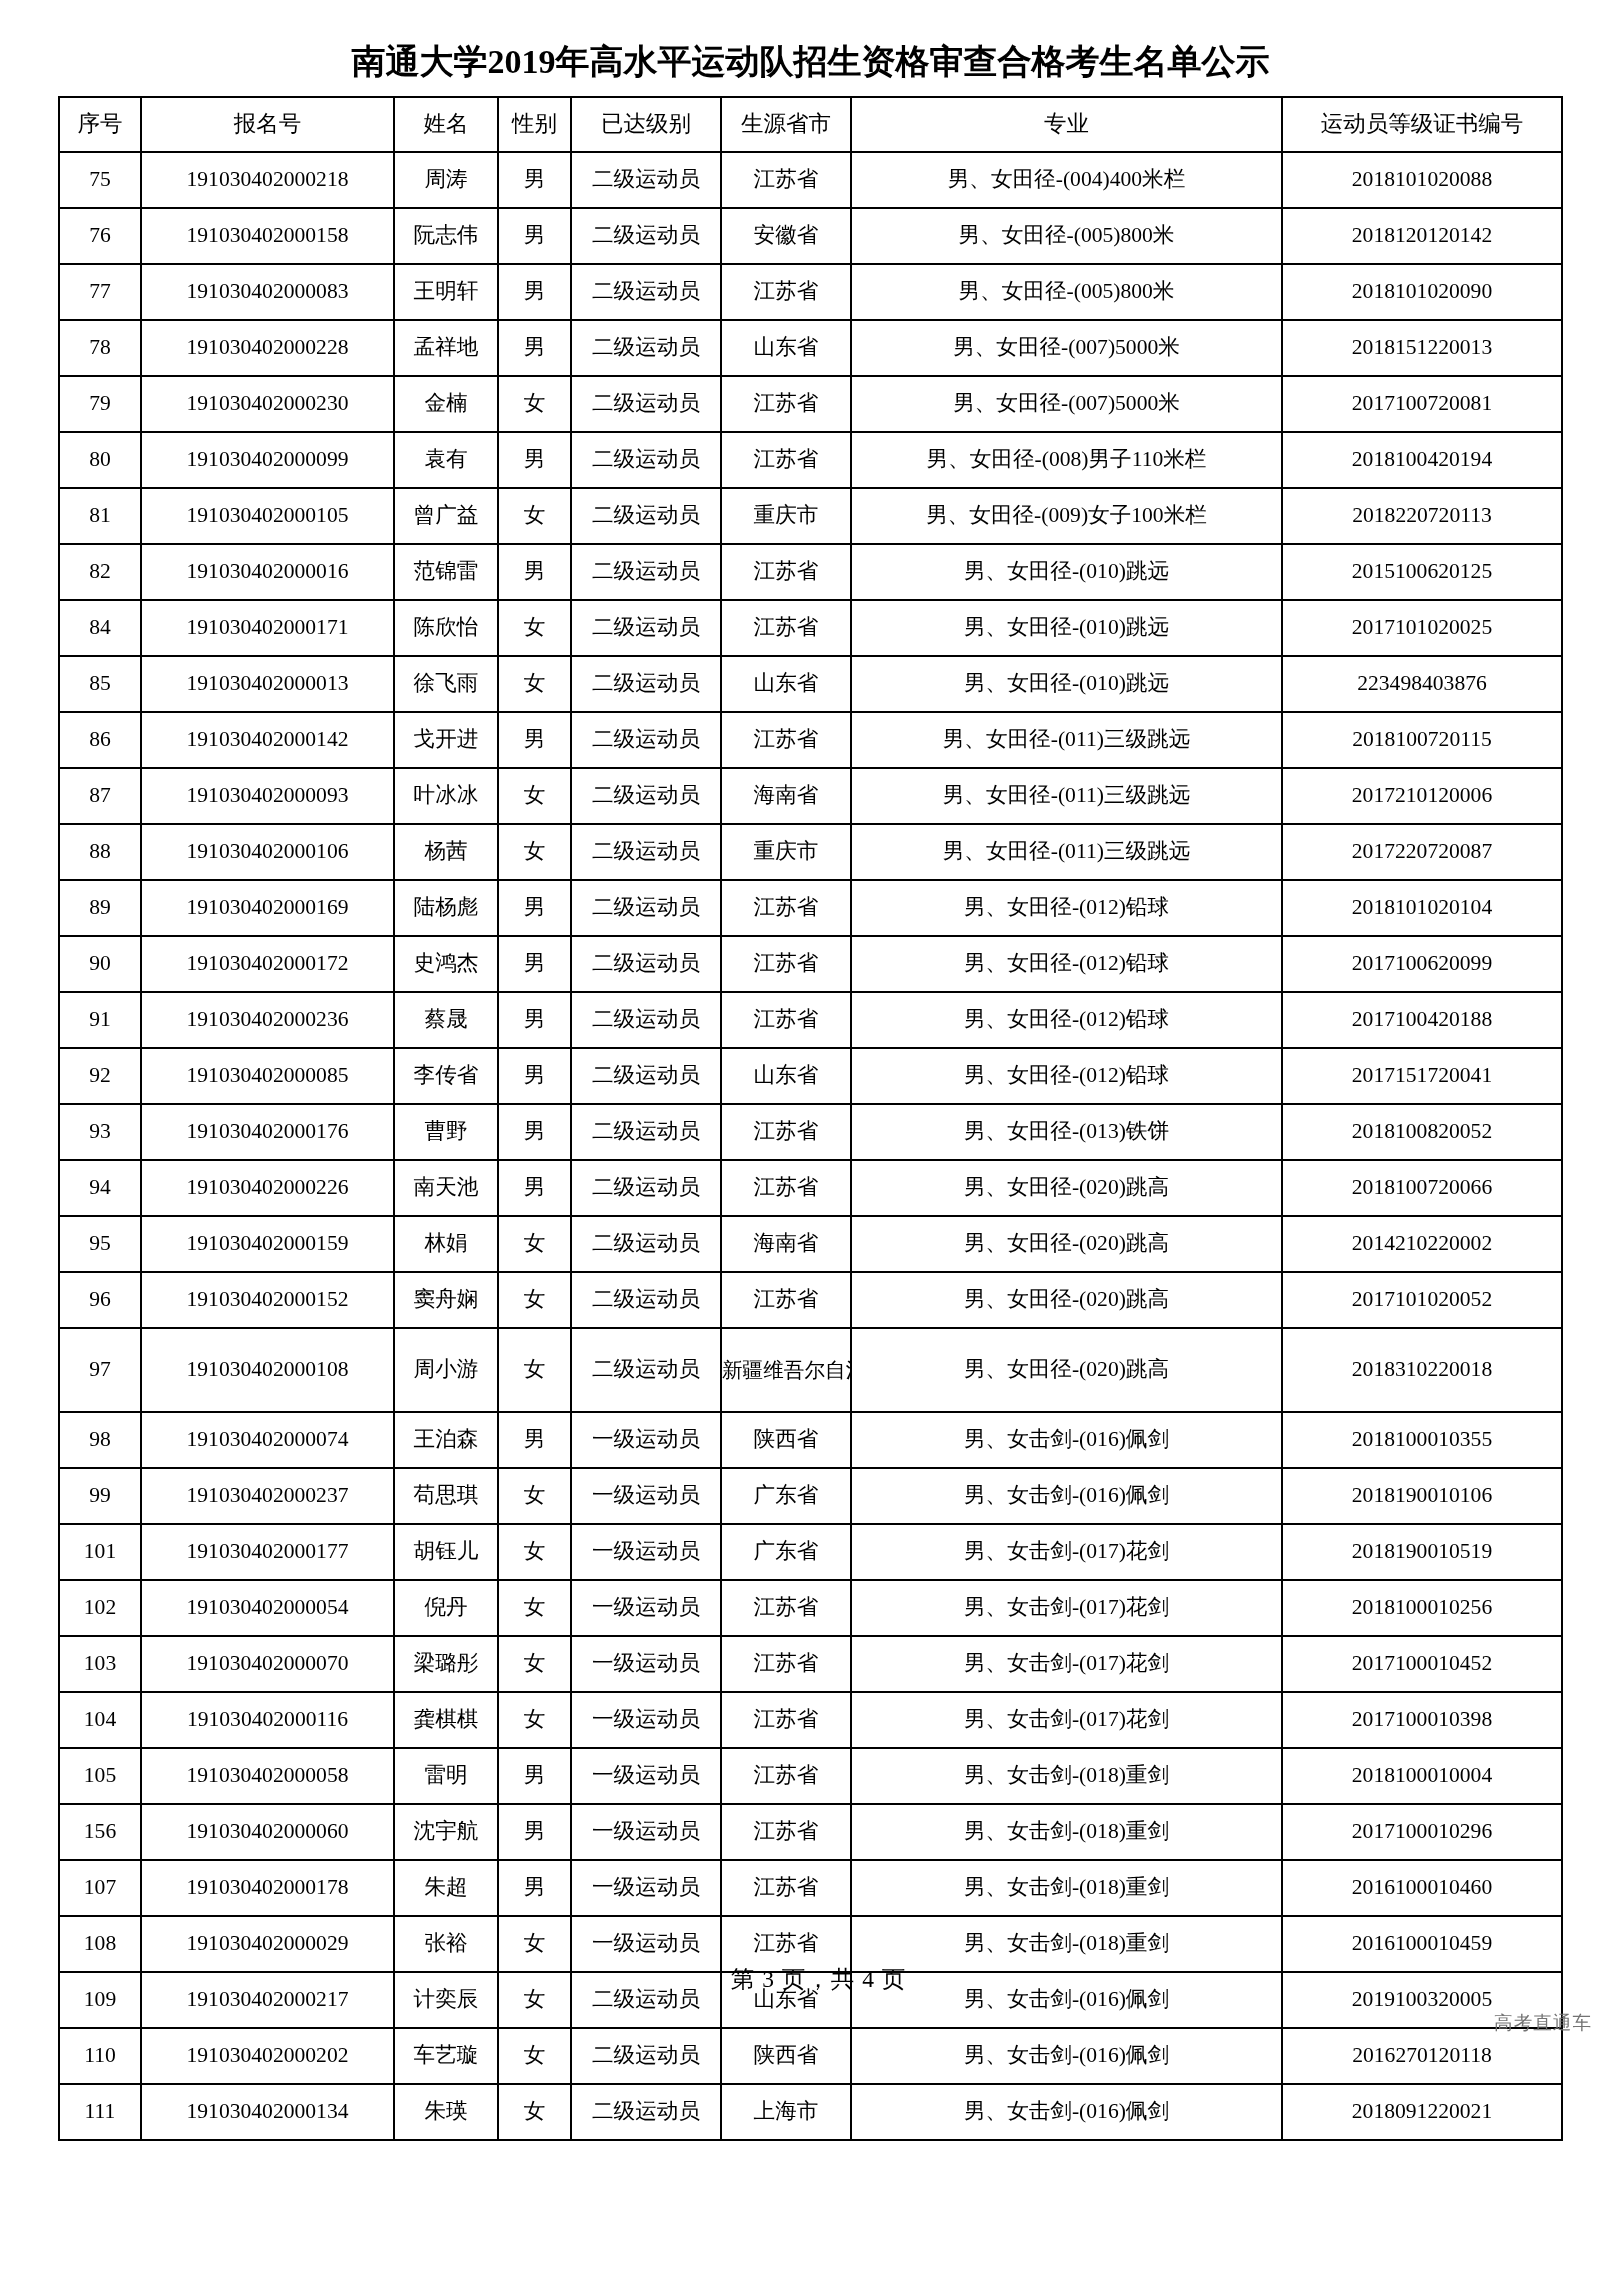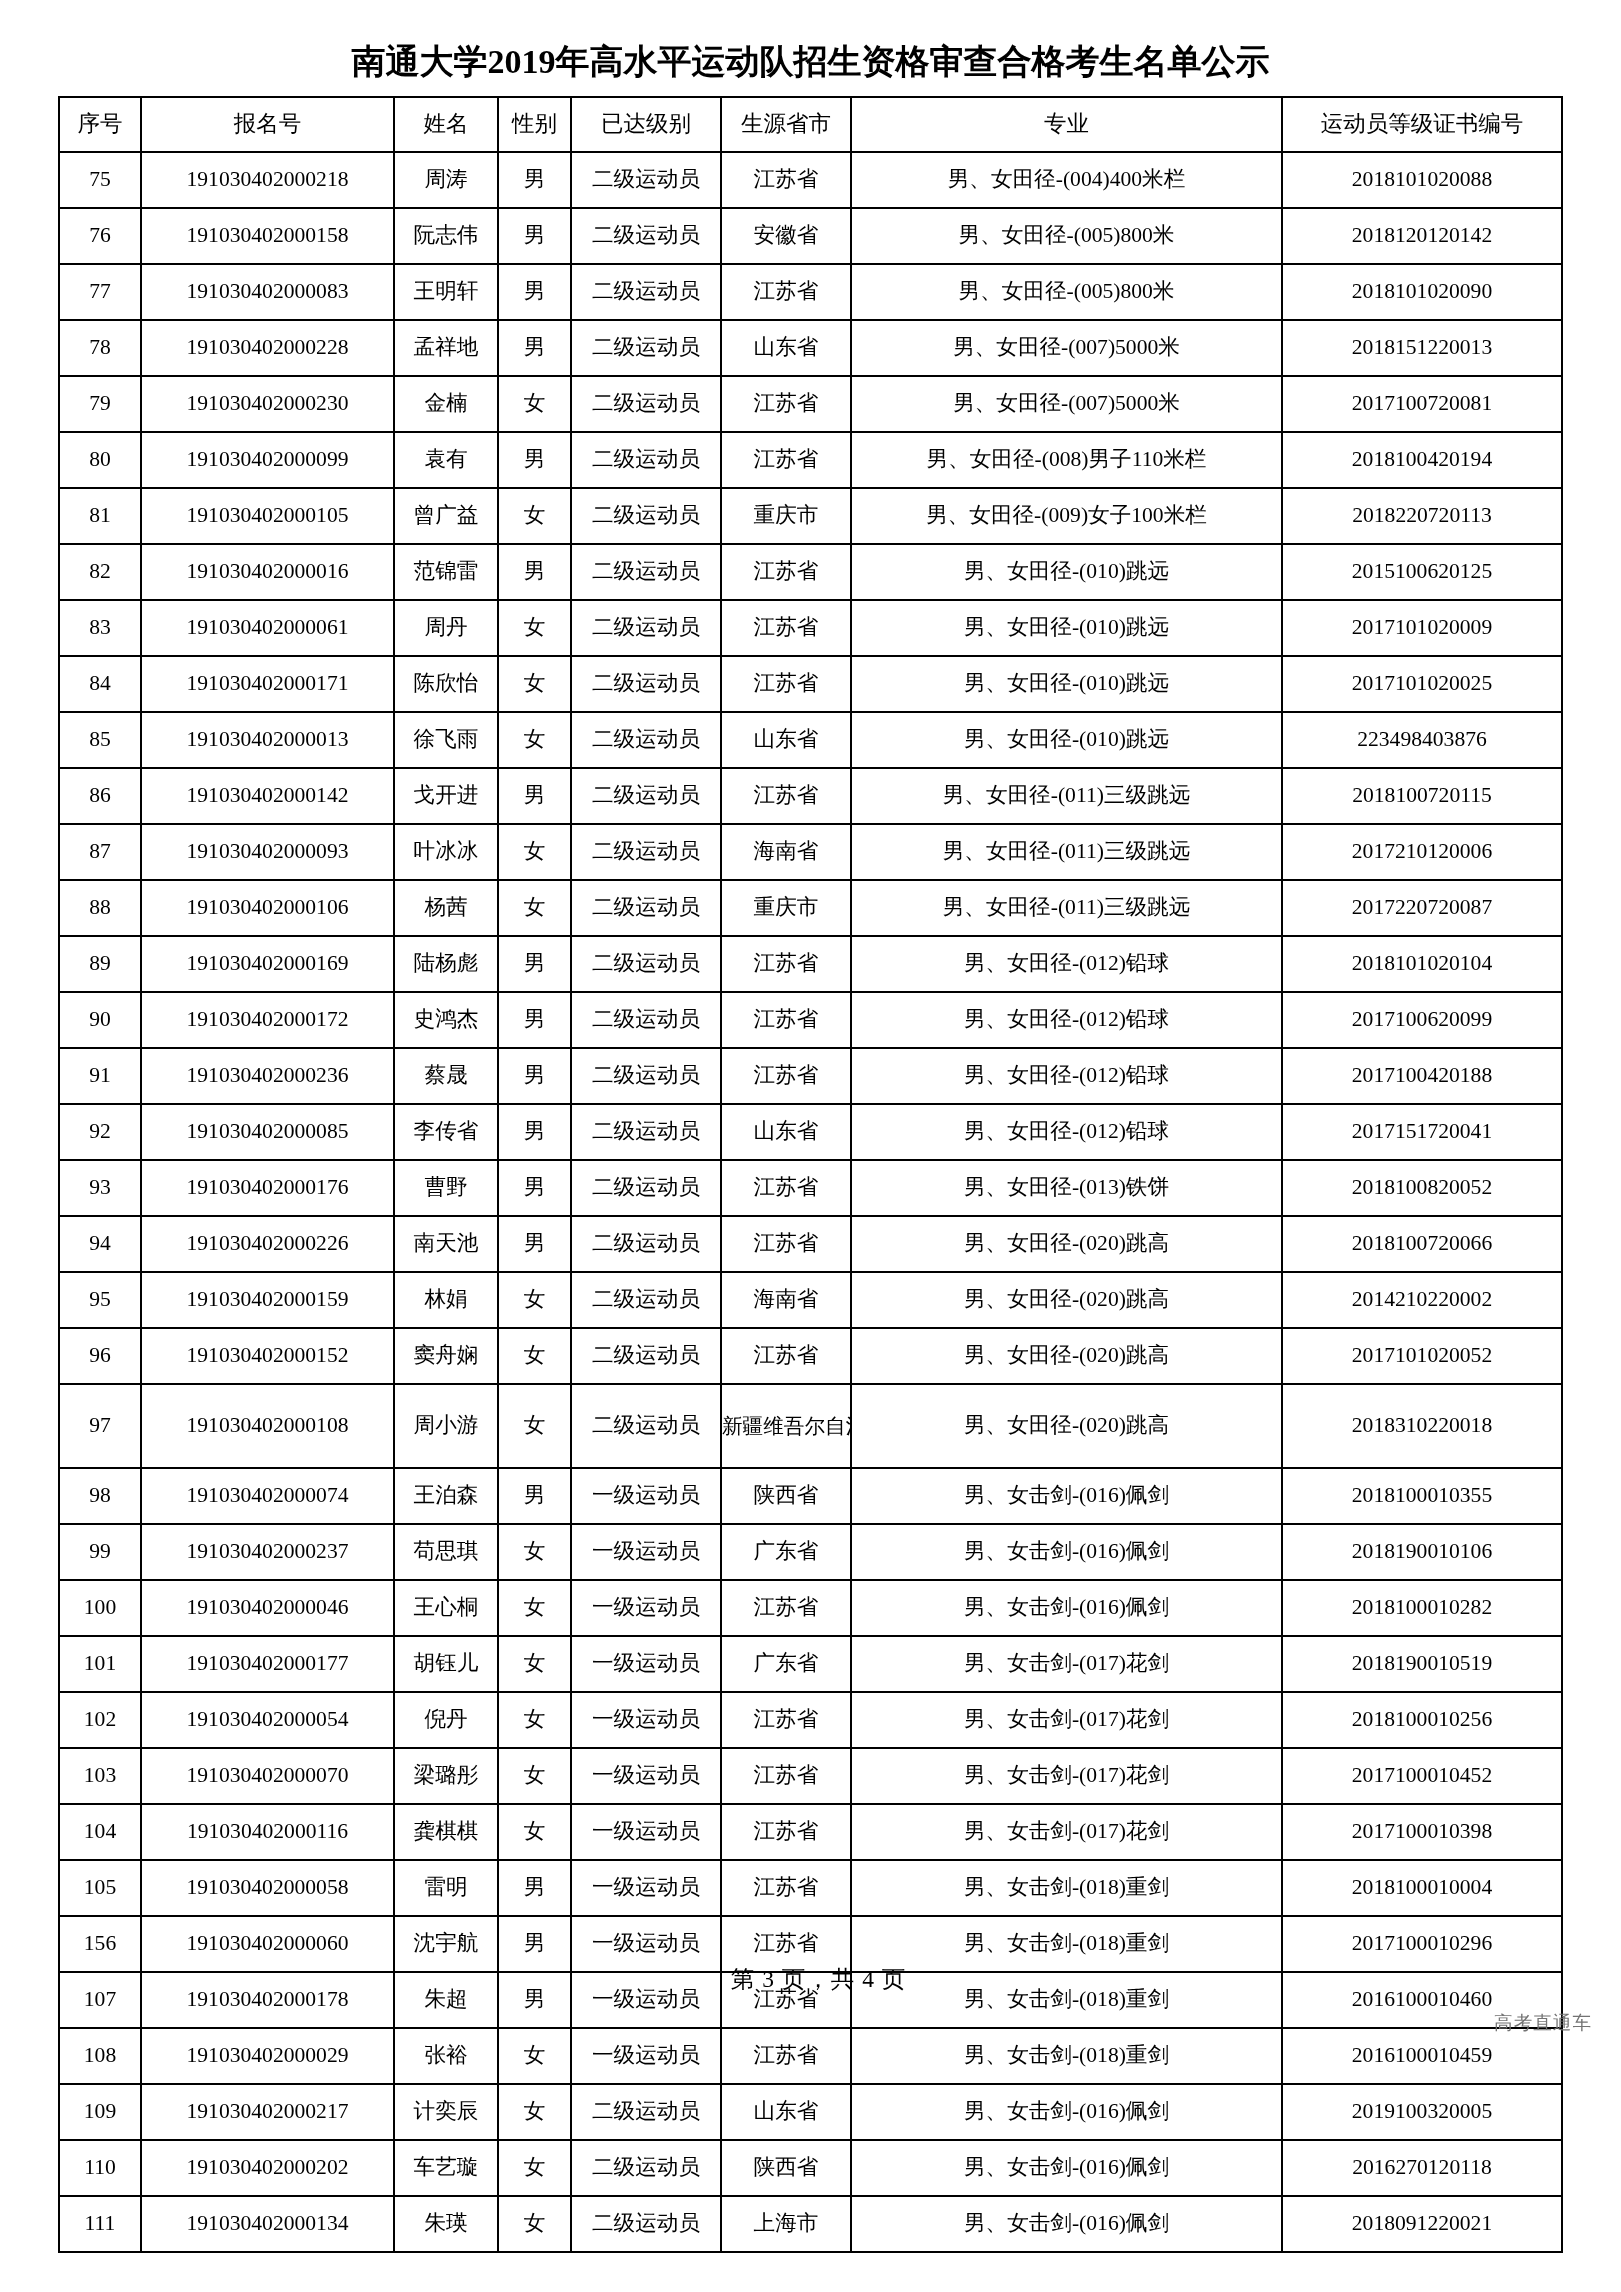--- a/index.html
+++ b/index.html
@@ -192,30 +192,20 @@
           <td>82</td>
           <td>191030402000016</td>
           <td>范锦雷</td>
           <td>男</td>
           <td>二级运动员</td>
           <td>江苏省</td>
           <td>男、女田径-(010)跳远</td>
           <td>2015100620125</td>
         </tr>
         <tr>
-          <td>83</td>
-          <td>191030402000061</td>
-          <td>周丹</td>
-          <td>女</td>
-          <td>二级运动员</td>
-          <td>江苏省</td>
-          <td>男、女田径-(010)跳远</td>
-          <td>2017101020009</td>
-        </tr>
-        <tr>
           <td>84</td>
           <td>191030402000171</td>
           <td>陈欣怡</td>
           <td>女</td>
           <td>二级运动员</td>
           <td>江苏省</td>
           <td>男、女田径-(010)跳远</td>
           <td>2017101020025</td>
         </tr>
         <tr>
@@ -362,30 +352,20 @@
           <td>99</td>
           <td>191030402000237</td>
           <td>苟思琪</td>
           <td>女</td>
           <td>一级运动员</td>
           <td>广东省</td>
           <td>男、女击剑-(016)佩剑</td>
           <td>2018190010106</td>
         </tr>
         <tr>
-          <td>100</td>
-          <td>191030402000046</td>
-          <td>王心桐</td>
-          <td>女</td>
-          <td>一级运动员</td>
-          <td>江苏省</td>
-          <td>男、女击剑-(016)佩剑</td>
-          <td>2018100010282</td>
-        </tr>
-        <tr>
           <td>101</td>
           <td>191030402000177</td>
           <td>胡钰儿</td>
           <td>女</td>
           <td>一级运动员</td>
           <td>广东省</td>
           <td>男、女击剑-(017)花剑</td>
           <td>2018190010519</td>
         </tr>
         <tr>

